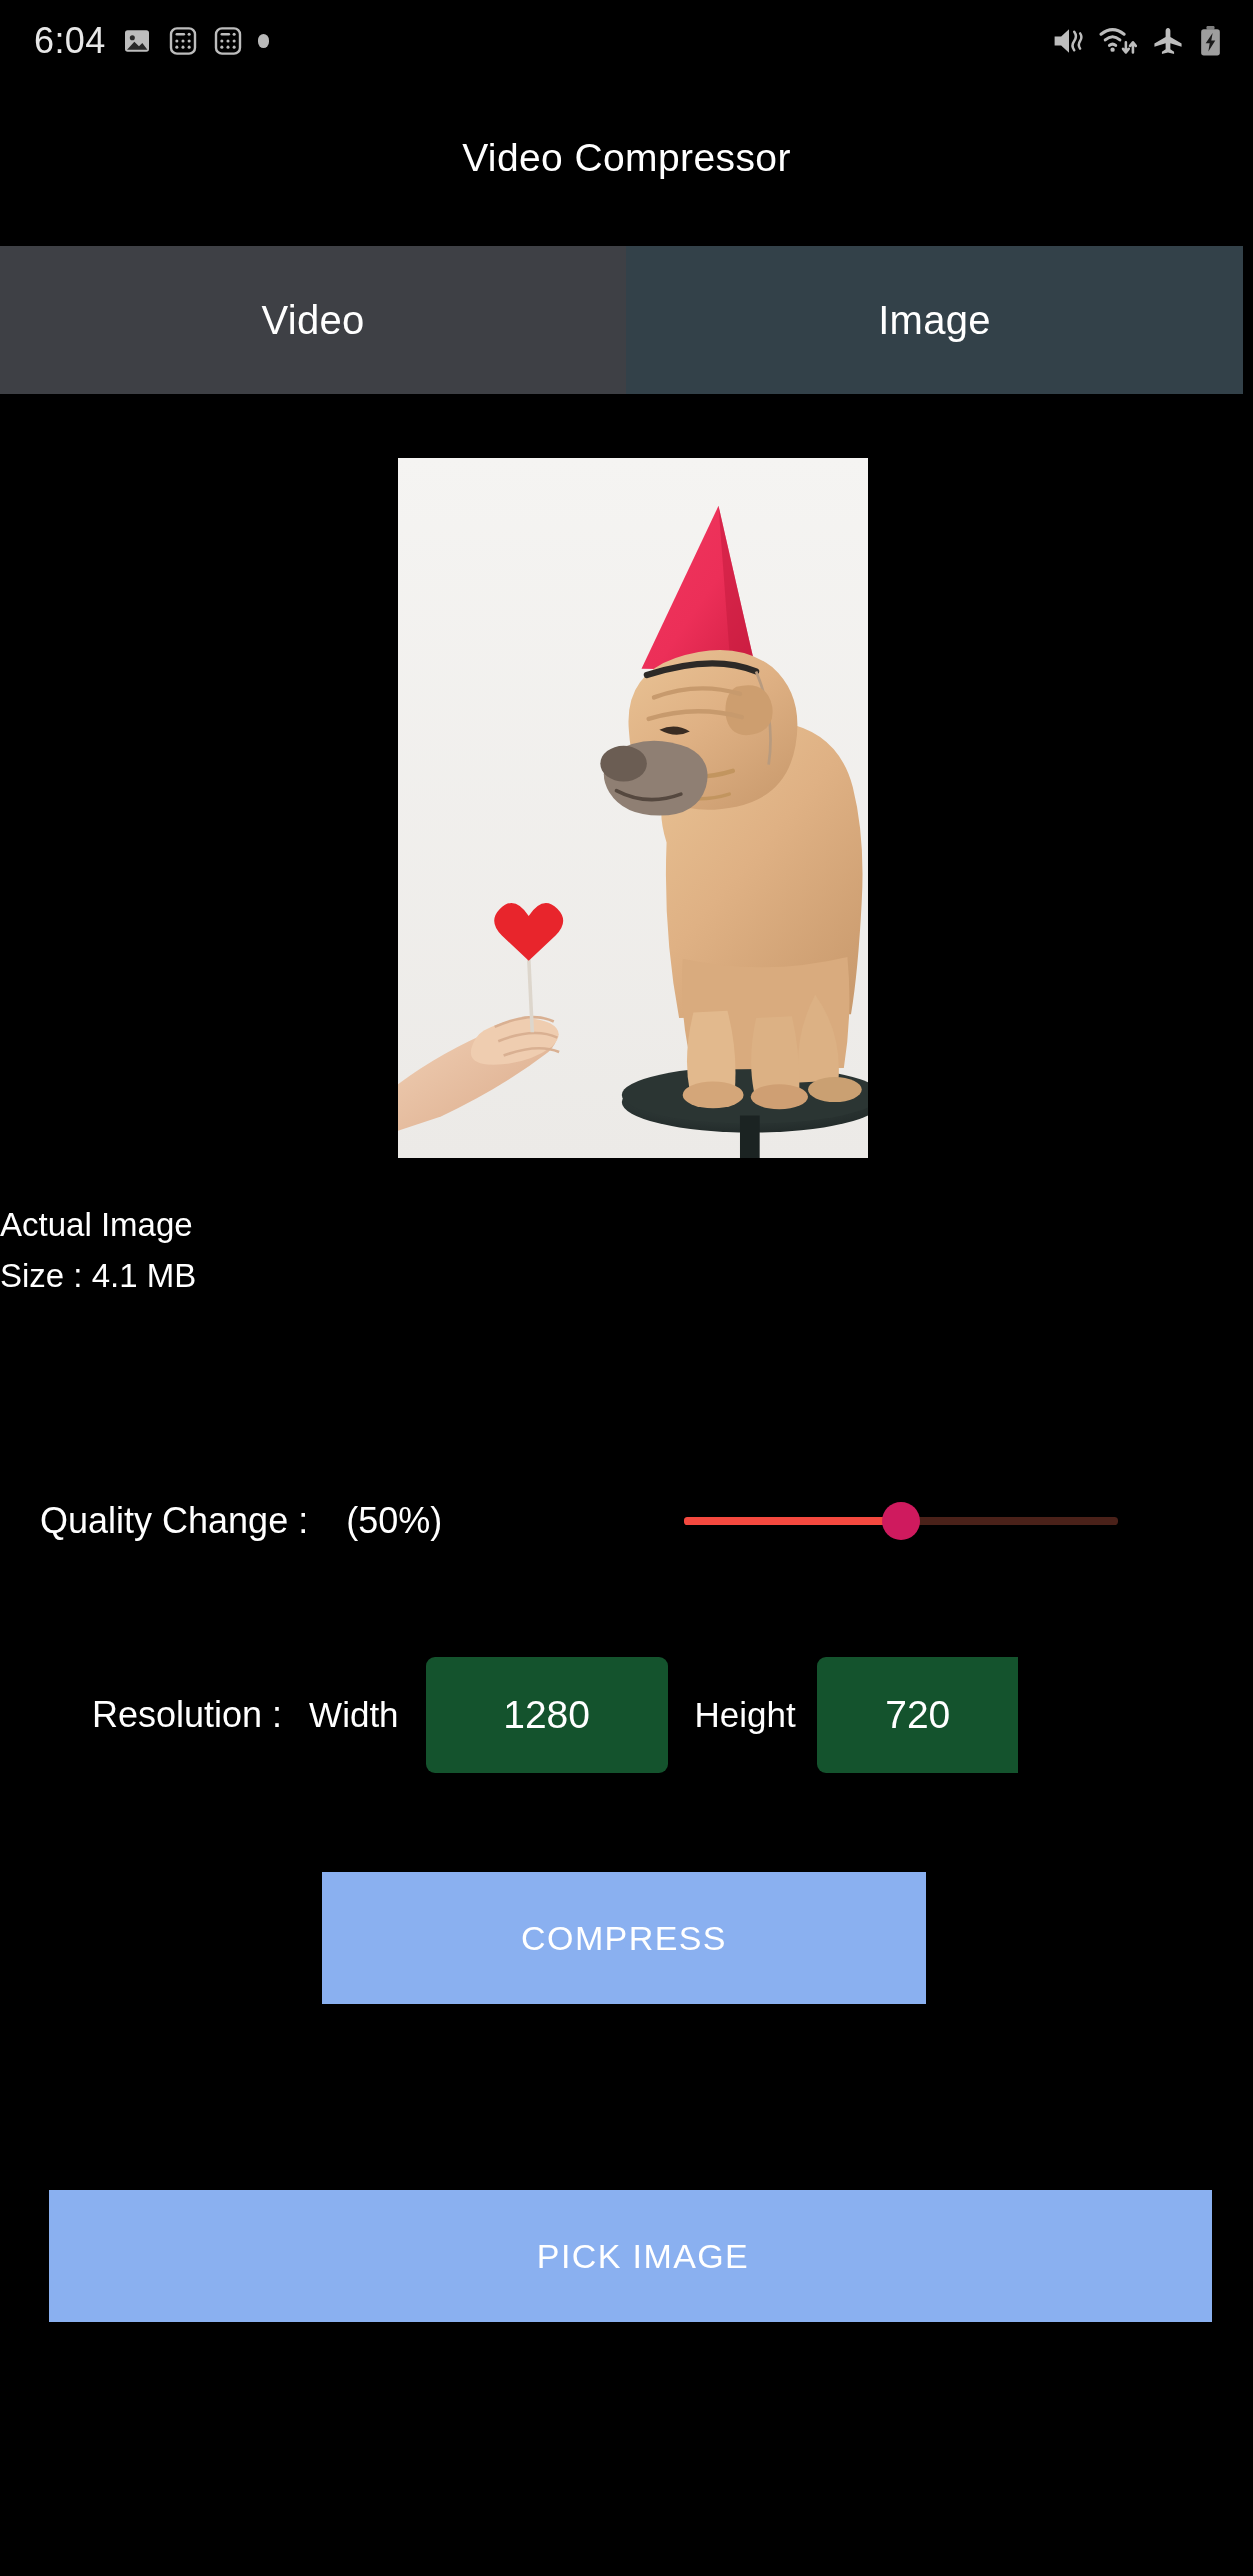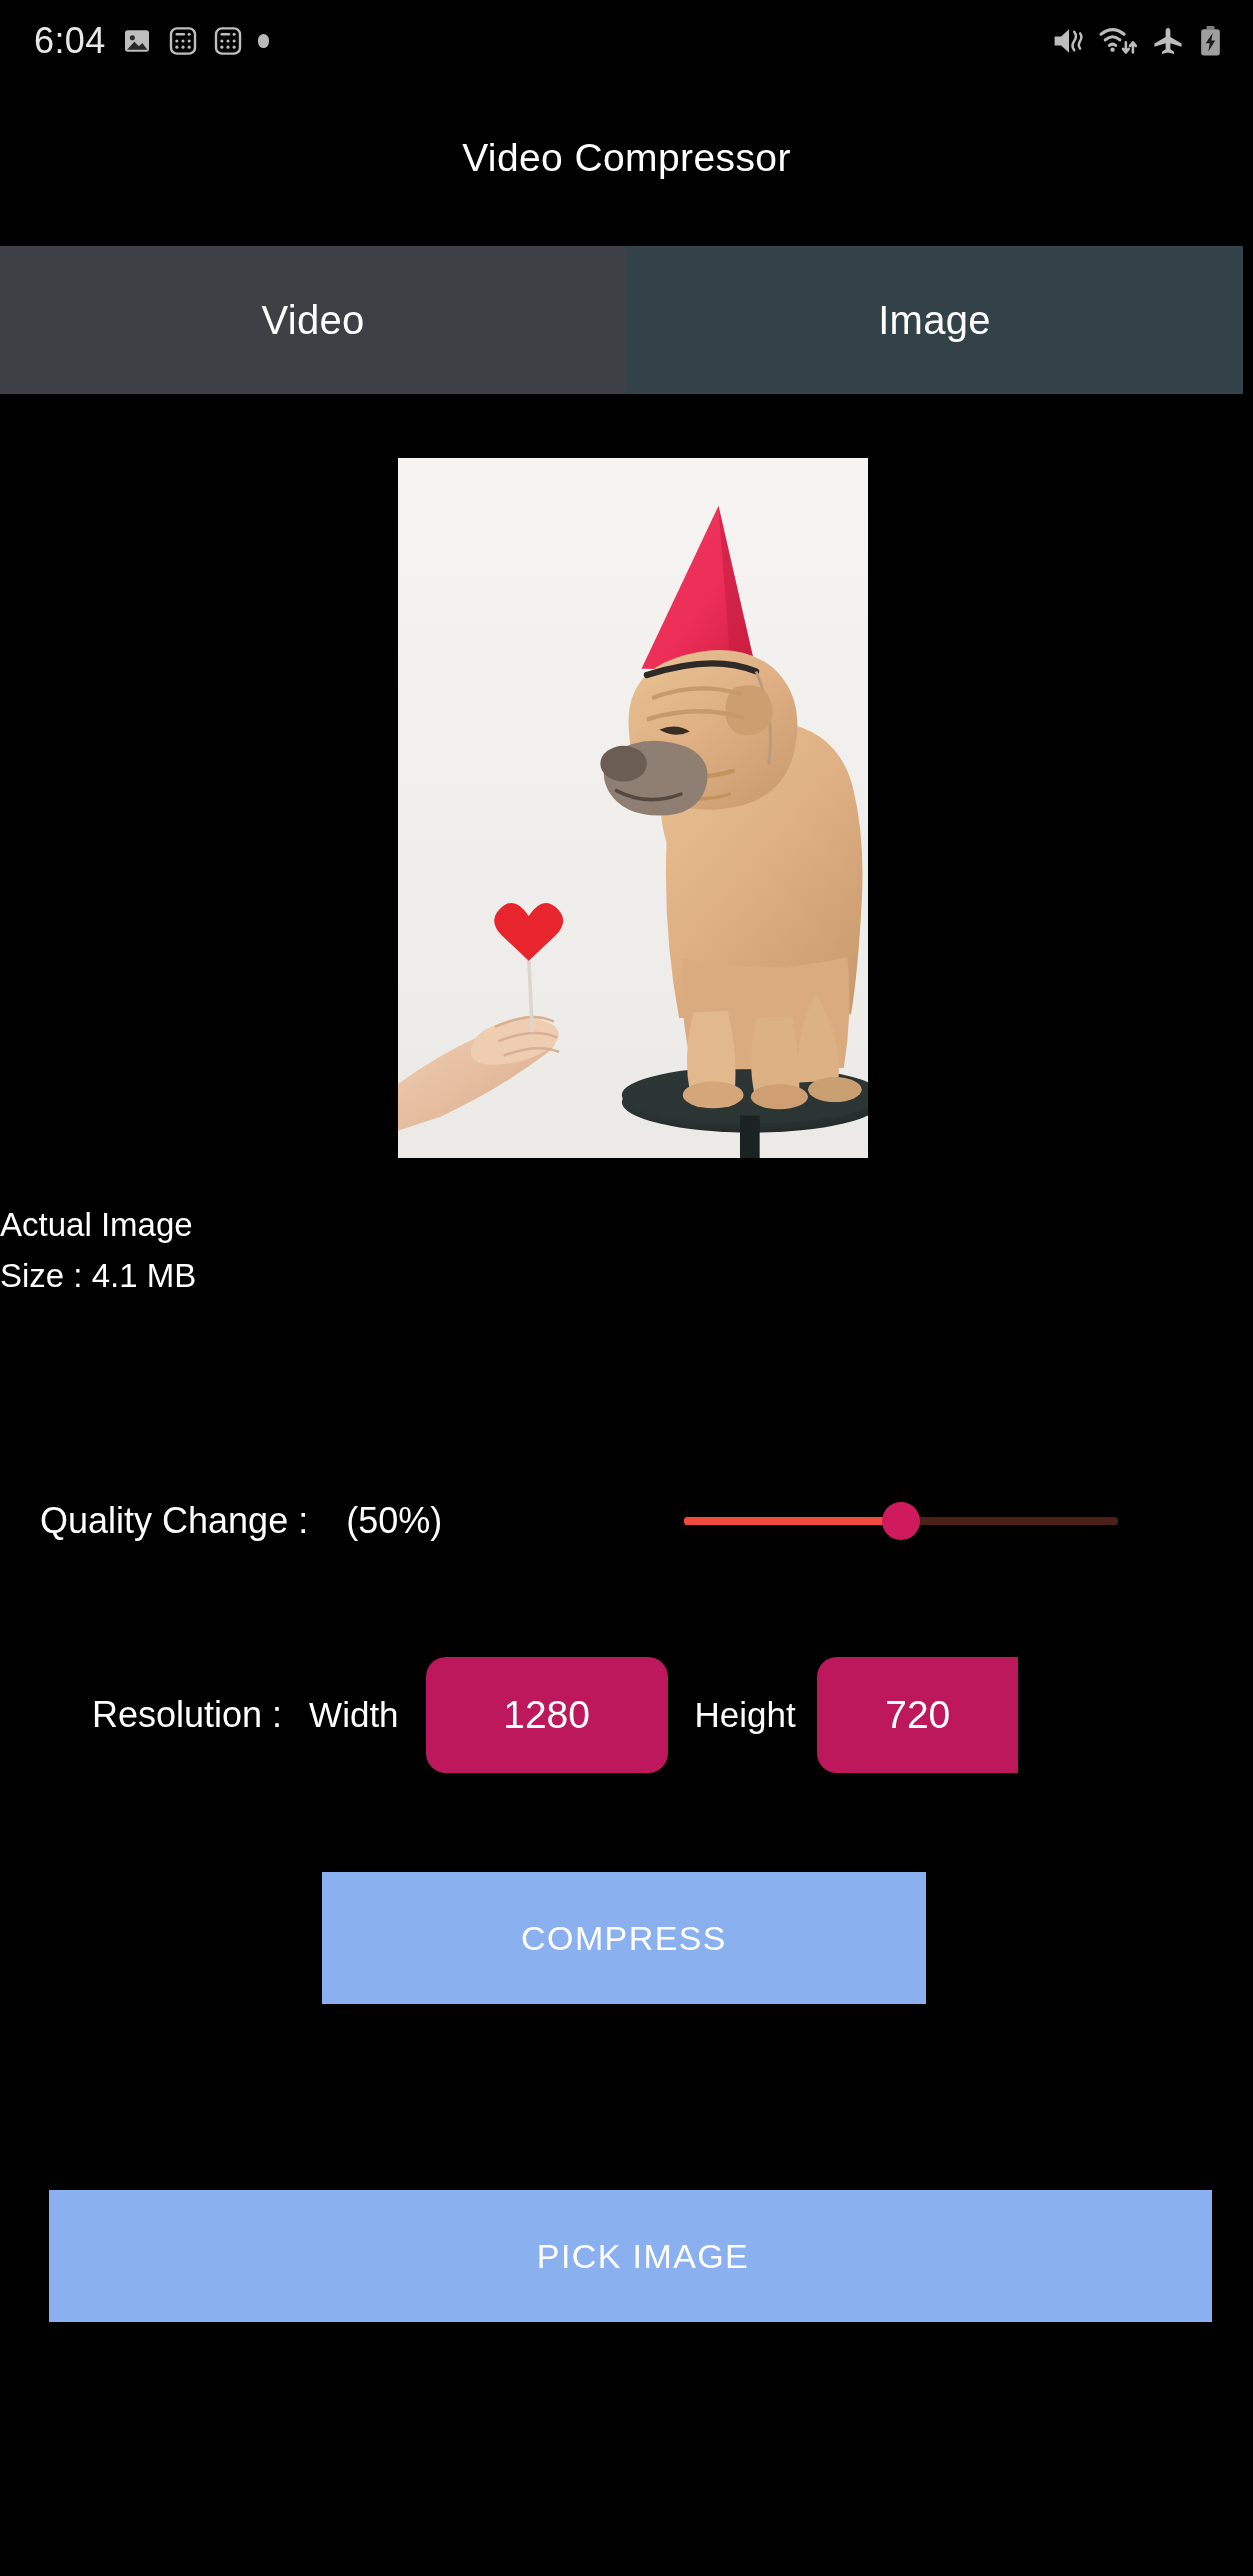--- a/index.html
+++ b/index.html
@@ -80,21 +80,21 @@
   }
 
   
   .res-row {
     position:absolute; left:0; top:1657px; width:1253px; height:116px;
     display:flex; align-items:center;
   }
   .res-label { color:#ffffff; font-size:36px; margin-left:92px; white-space:nowrap; }
   .res-sub { color:#ffffff; font-size:35px; margin-left:27px; white-space:nowrap; }
   .res-field {
-    background:#be185d; border-radius:20px; height:116px;
+    background:#14532d; border-radius:9px; height:116px;
     display:flex; align-items:center; justify-content:center;
     color:#ffffff; font-size:39px; cursor:text;
   }
   .res-field.width  { width:242px; margin-left:27px; }
   .res-field.height {
     width:201px; margin-left:21.5px;
     border-top-right-radius:0; border-bottom-right-radius:0;
   }
 
   

